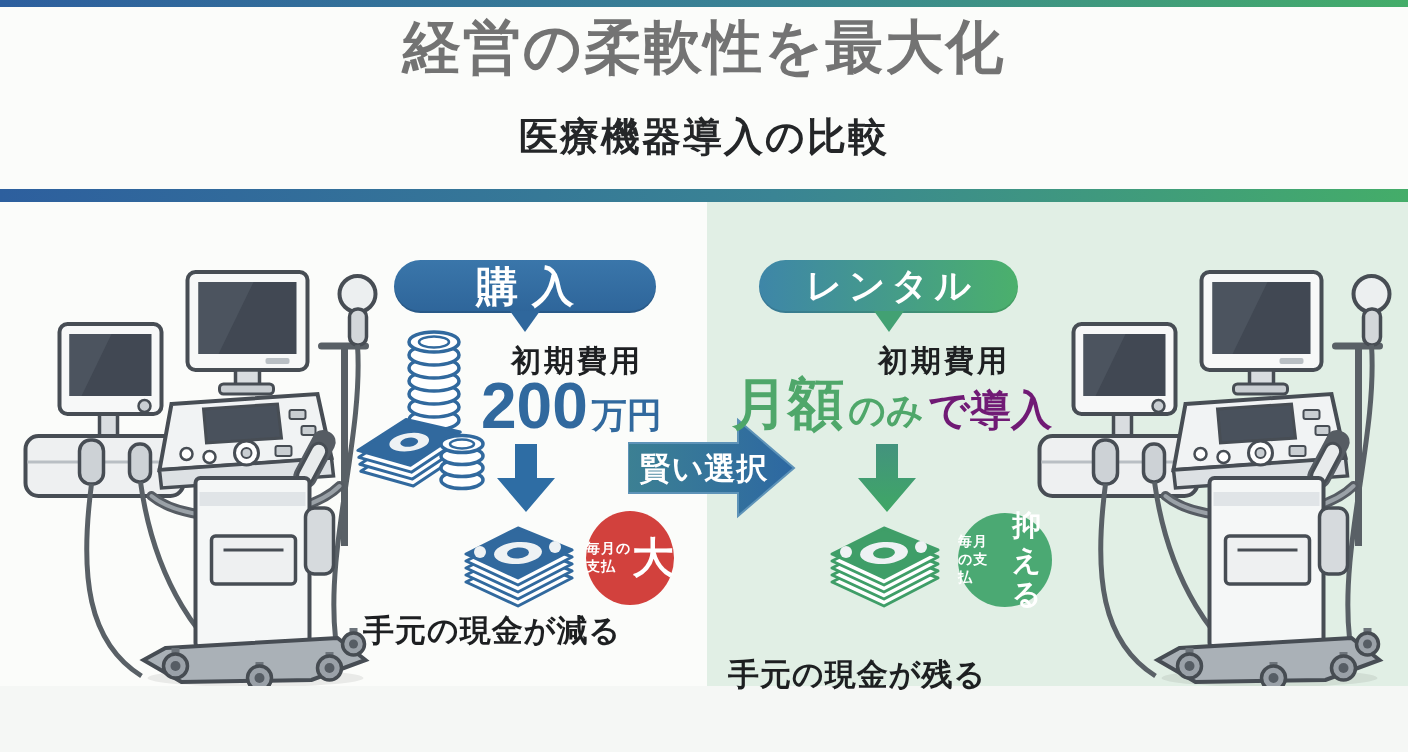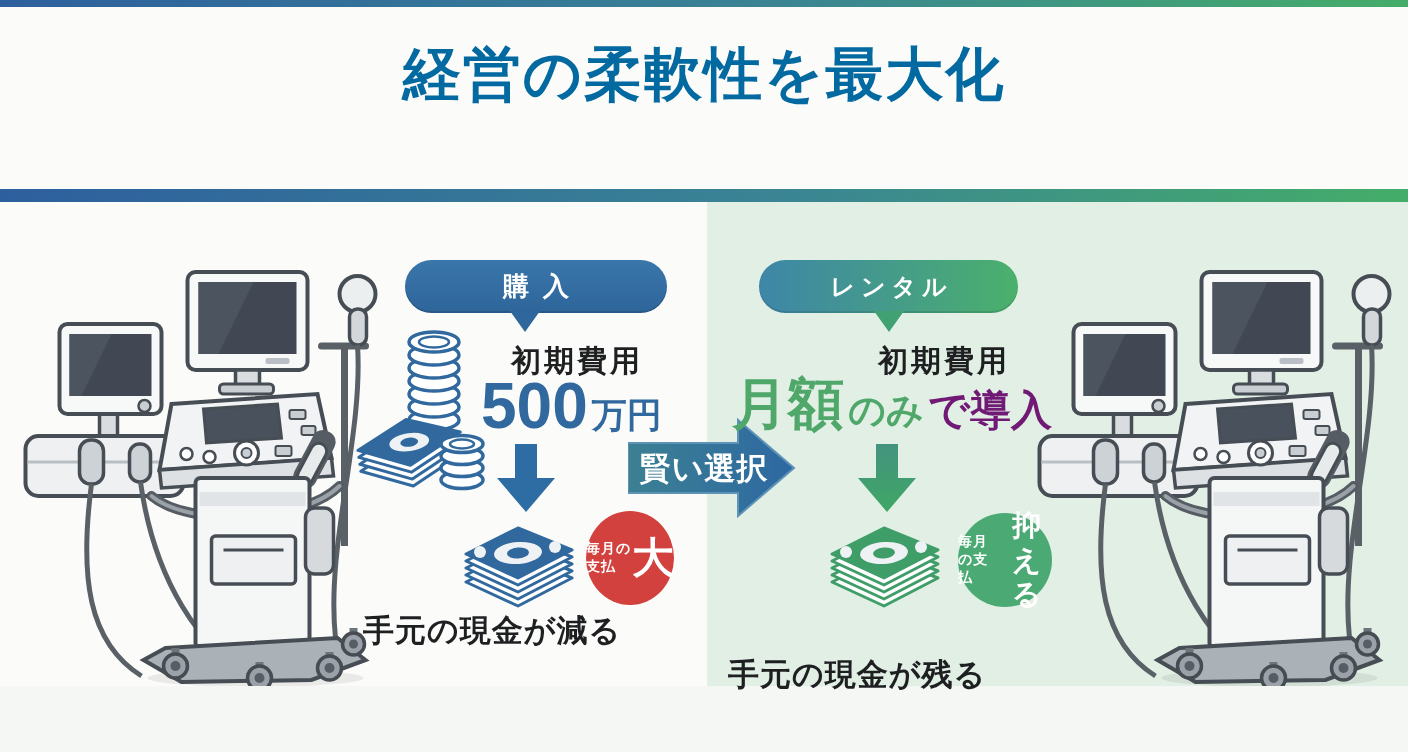--- a/index.html
+++ b/index.html
@@ -7,37 +7,37 @@
     position:relative;width:1408px;height:752px;overflow:hidden;
     background:#fbfcfa;
     font-family:"Liberation Sans","DejaVu Sans",sans-serif;
     color:#1d1f21;
   }
   .abs{position:absolute;}
 
   
   .top-accent{left:0;top:0;width:1408px;height:7px;
     background:linear-gradient(90deg,#2d5f9e 0%,#3a8494 55%,#44ad69 100%);}
-  .page-title{left:0;top:36px;width:1408px;text-align:center;
-    font-size:58px;font-weight:800;color:#0369a1;letter-spacing:2px;}
+  .page-title{left:0;top:9px;width:1408px;text-align:center;
+    font-size:58px;font-weight:800;color:#737373;letter-spacing:2px;}
   .page-subtitle{left:0;top:110px;width:1408px;text-align:center;
     font-size:39px;font-weight:700;color:#242628;letter-spacing:2px;}
   .divider{left:0;top:189px;width:1408px;height:13px;
     background:linear-gradient(90deg,#2d5f9e 0%,#3a8494 55%,#44ad69 100%);}
 
   
   .green-panel{left:707px;top:202px;width:701px;height:484px;background:#e1efe5;}
   .bottom-strip{left:0;top:686px;width:1408px;height:66px;background:#f5f7f5;}
 
   
   .badge{height:53px;border-radius:27px;display:flex;align-items:center;justify-content:center;
     color:#fff;font-weight:800;}
-  .badge.purchase{left:405px;top:260px;width:262px;font-size:26px;letter-spacing:14px;text-indent:14px;
+  .badge.purchase{left:394px;top:260px;width:262px;font-size:42px;letter-spacing:14px;text-indent:14px;
     background:linear-gradient(180deg,#3a76aa,#2e659a);box-shadow:inset 0 -2px 0 rgba(0,0,0,.12);}
-  .badge.rental{left:759px;top:260px;width:259px;font-size:24px;letter-spacing:6px;text-indent:6px;
+  .badge.rental{left:759px;top:260px;width:259px;font-size:36px;letter-spacing:6px;text-indent:6px;
     background:linear-gradient(90deg,#3e86a8,#4bb06c);box-shadow:inset 0 -2px 0 rgba(0,0,0,.10);}
   .pointer{width:0;height:0;border-left:15px solid transparent;border-right:15px solid transparent;
     border-top:21px solid #2f679c;}
   .pointer.purchase{left:510px;top:311px;}
   .pointer.rental{left:874px;top:311px;border-top-color:#42a173;}
 
   
   .cost-label{width:240px;text-align:right;font-size:30px;font-weight:800;letter-spacing:3px;color:#1d1f21;}
   .cost-label.purchase{left:403px;top:341px;}
   .cost-label.rental{left:770px;top:341px;}
@@ -180,20 +180,21 @@
         </g>
       </g>
     </symbol>
   </defs>
 </svg>
 
 <div class="stage">
 
   <div class="abs top-accent"></div>
   <div class="abs page-title">経営の柔軟性を最大化</div>
+  <div class="abs page-subtitle">医療機器導入の比較</div>
   <div class="abs divider"></div>
 
   <div class="abs green-panel"></div>
   <div class="abs bottom-strip"></div>
 
   <svg class="abs machine left" viewBox="0 0 385 440">
     <use href="#machine-sym"></use>
   </svg>
   <svg class="abs machine right" viewBox="0 0 385 440">
     <use href="#machine-sym"></use>
@@ -228,21 +229,21 @@
     <g fill="#ffffff" stroke="#31699e" stroke-width="3.5">
       <ellipse cx="110" cy="168" rx="21" ry="8.5"></ellipse>
         <ellipse cx="110" cy="156" rx="21" ry="8.5"></ellipse>
       <ellipse cx="110" cy="144" rx="21" ry="8.5"></ellipse>
         <ellipse cx="110" cy="132" rx="21" ry="8.5"></ellipse>
     </g>
     <ellipse cx="110" cy="132" rx="12" ry="4.5" fill="none" stroke="#31699e" stroke-width="2.5"></ellipse>
   </svg>
 
   <div class="abs cost-row purchase">
-    <span class="cost-big-blue">500</span>
+    <span class="cost-big-blue">200</span>
     <span class="cost-unit-blue">万円</span>
   </div>
 
   <svg class="abs down-arrow purchase" viewBox="0 0 58 68">
     <polygon points="18,0 40,0 40,34 58,34 29,68 0,34 18,34" fill="#2e6da4"></polygon>
   </svg>
 
   <svg class="abs bills-icon purchase" viewBox="0 0 132 102">
     <use href="#bills"></use>
   </svg>

